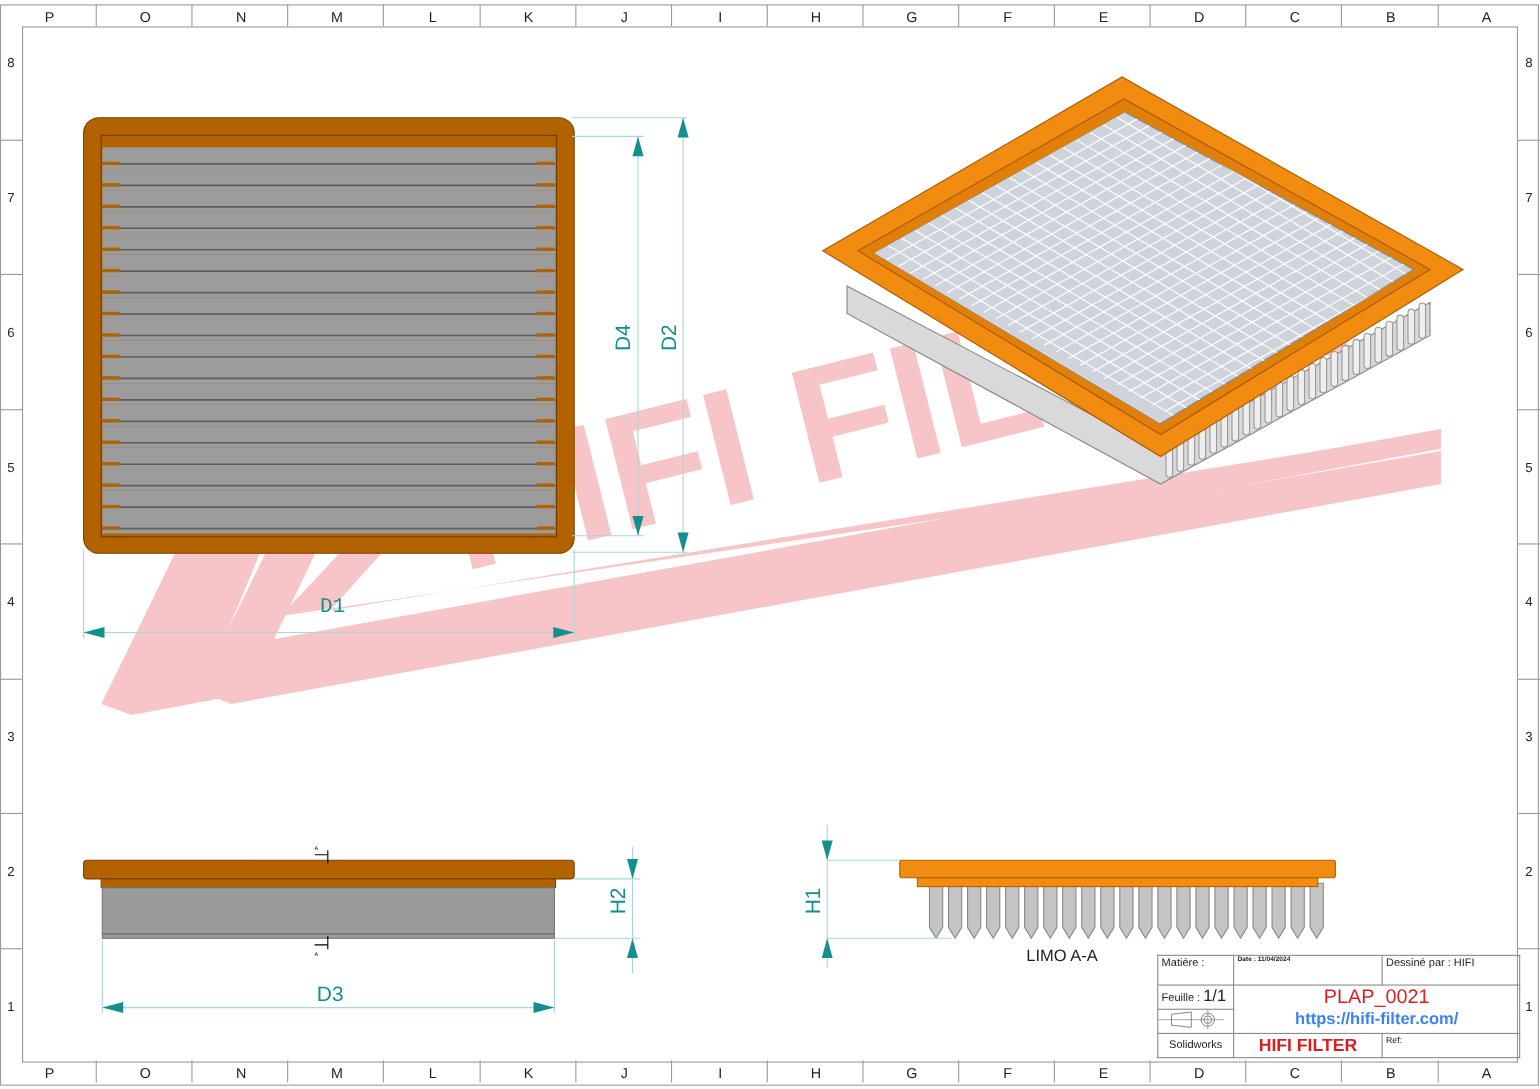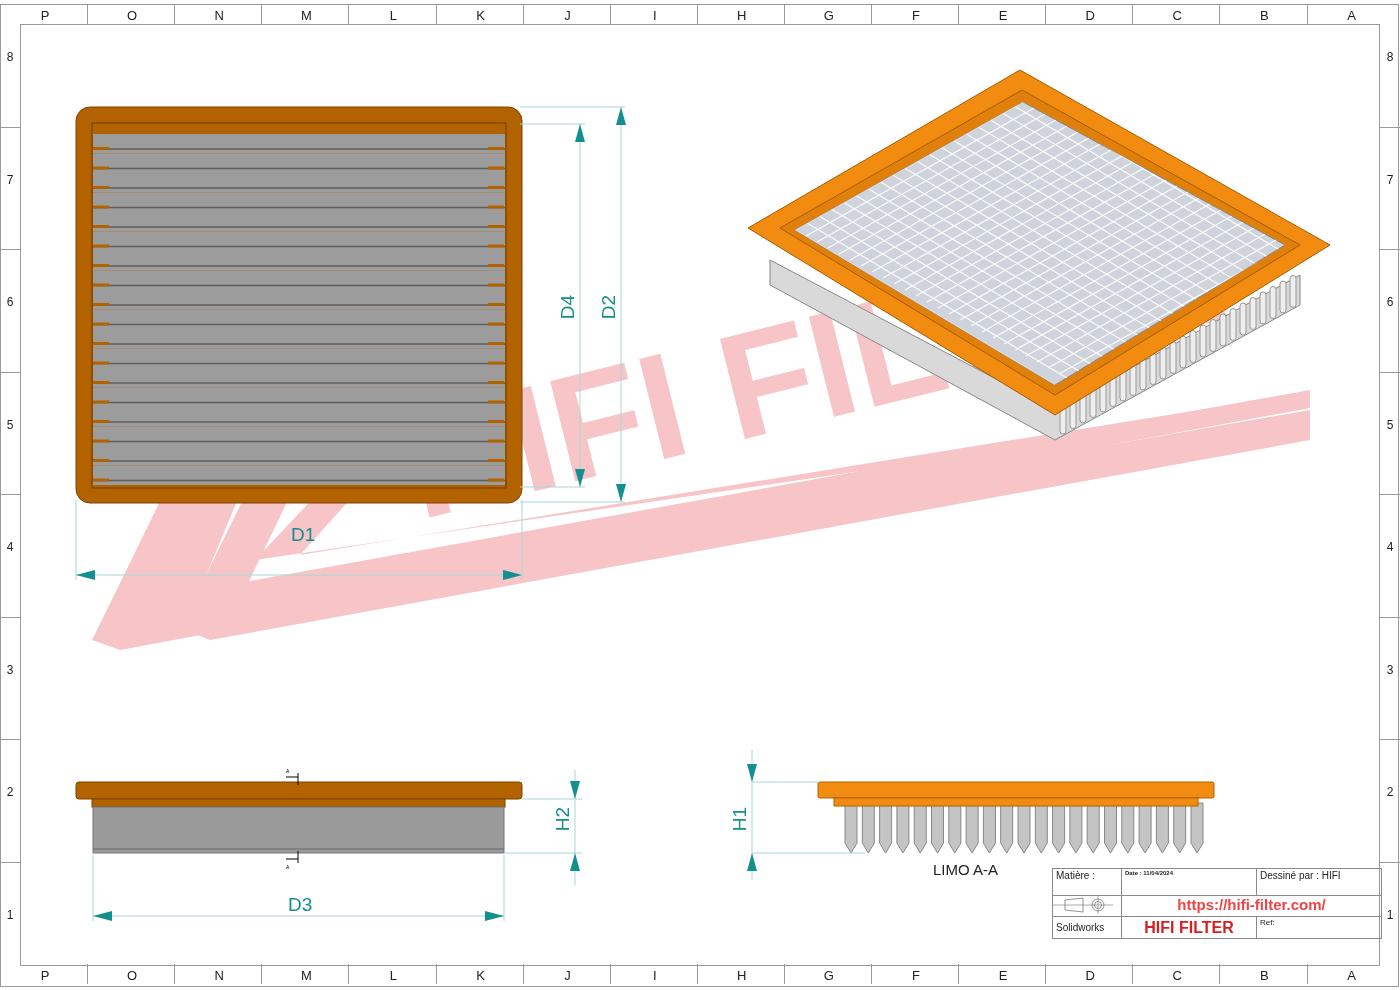--- a/index.html
+++ b/index.html
@@ -228,21 +228,21 @@
 <div class="dim-label" style="left:556px;top:296px;transform:rotate(-90deg);">D4</div>
 <div class="dim-label" style="left:597px;top:296px;transform:rotate(-90deg);">D2</div>
 
 <svg class="abs" style="left:70px;top:500px" width="460" height="90">
   <line x1="6" y1="0" x2="6" y2="80" stroke="#a9d6d6"></line>
   <line x1="452" y1="0" x2="452" y2="80" stroke="#a9d6d6"></line>
   <line x1="6" y1="75" x2="452" y2="75" stroke="#a9d6d6"></line>
   <polygon points="6,75 25,70 25,80" fill="#138f8f"></polygon>
   <polygon points="452,75 433,70 433,80" fill="#138f8f"></polygon>
 </svg>
-<div class="dim-label" style="left:291px;top:524px;">D1</div>
+<div class="dim-label" style="left:291px;top:540px;font-family:Liberation Mono, monospace;">D1</div>
 
 <svg class="abs" style="left:740px;top:60px" width="600" height="390">
   <polygon points="30,200 30,225 315,380 560,245 560,215 315,350" fill="#d9d9d9" stroke="#888"></polygon>
   <g id="iso-pleats">
       <rect x="320" y="342" width="6" height="32" rx="3" fill="#eeeeee" stroke="#999"></rect>
       <rect x="330" y="336.5" width="6" height="32" rx="3" fill="#eeeeee" stroke="#999"></rect>
       <rect x="340" y="331" width="6" height="32" rx="3" fill="#eeeeee" stroke="#999"></rect>
       <rect x="350" y="325.5" width="6" height="32" rx="3" fill="#eeeeee" stroke="#999"></rect>
       <rect x="360" y="320" width="6" height="32" rx="3" fill="#eeeeee" stroke="#999"></rect>
       <rect x="370" y="314.5" width="6" height="32" rx="3" fill="#eeeeee" stroke="#999"></rect>
@@ -435,31 +435,35 @@
 <div class="dim-label" style="left:728px;top:808px;transform:rotate(-90deg);">H1</div>
 <div class="abs" style="left:933px;top:861px;font-size:15px;color:#222;">LIMO A-A</div>
 
 <table class="tb" style="left:1052px;top:868px;width:330px;">
   <tbody>
       <tr style="height:27px">
     <td style="width:62px">Matière :</td>
     <td style="width:128px;font-size:6px;font-weight:bold">Date : 11/04/2024</td>
     <td>Dessiné par : HIFI</td>
   </tr>
+  <tr style="height:22px">
+    <td><span>Feuille :</span> <span style="font-size:15px">1/1</span></td>
+    <td colspan="2" style="text-align:center;color:#d81e1e;font-size:18px;padding:0;border-bottom:none">PLAP_0021</td>
+  </tr>
   <tr style="height:20px">
     <td style="padding:0">
       <svg width="60" height="18">
         <line x1="0" y1="9" x2="60" y2="9" stroke="#888" stroke-width="0.7"></line>
         <polygon points="12,4 30,2 30,16 12,14" fill="none" stroke="#666" stroke-width="0.7"></polygon>
         <circle cx="45" cy="9" r="6" fill="none" stroke="#666" stroke-width="0.7"></circle>
         <circle cx="45" cy="9" r="3.5" fill="none" stroke="#666" stroke-width="0.7"></circle>
         <line x1="45" y1="0" x2="45" y2="18" stroke="#888" stroke-width="0.7"></line>
       </svg>
     </td>
-    <td colspan="2" style="text-align:center;color:#ef4444;font-size:15px;font-weight:bold;padding:0;border-top:none">https://hifi-filter.com/</td>
+    <td colspan="2" style="text-align:center;color:#3b82f6;font-size:15px;font-weight:bold;padding:0;border-top:none">https://hifi-filter.com/</td>
   </tr>
   <tr style="height:22px">
-    <td style="text-align:left;vertical-align:middle">Solidworks</td>
+    <td style="text-align:center;vertical-align:middle">Solidworks</td>
     <td style="text-align:center;color:#d81e1e;font-size:16px;font-weight:bold;vertical-align:middle">HIFI FILTER</td>
     <td style="font-size:8px">Ref:</td>
   </tr>
 </tbody>
   </table>
 
 </body></html>

